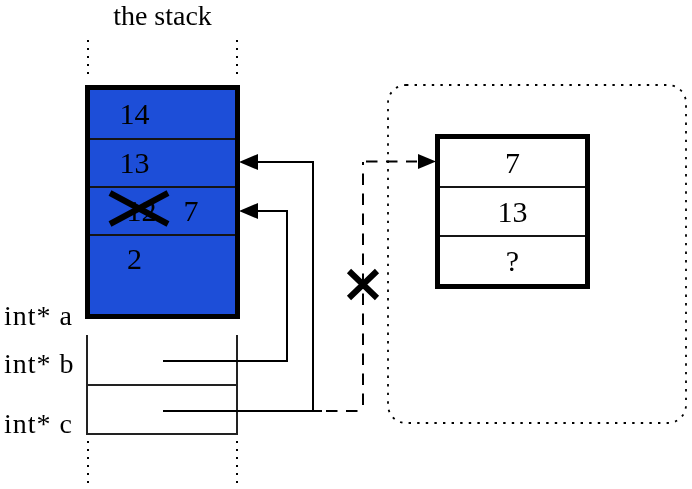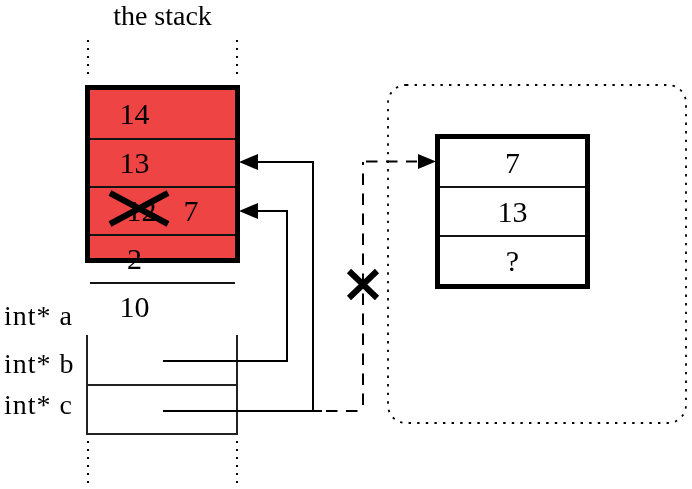--- a/index.html
+++ b/index.html
@@ -8,22 +8,22 @@
     font-family:"Liberation Serif", serif; color:#000; overflow:hidden;
   }
   .title {
     position:absolute; top:1px; font-size:28px; line-height:30px;
     text-align:center; white-space:nowrap;
   }
   .title-stack { left:85px; width:155px; }
   .title-heap  { left:435px; width:155px; }
 
   .stack-box {
-    position:absolute; left:85px; top:85px; width:155px; height:178px;
-    border:5px solid #000; box-sizing:border-box; background:#ef4444;
+    position:absolute; left:85px; top:85px; width:155px; height:234px;
+    border:5px solid #000; box-sizing:border-box; background:#1d4ed8;
   }
   .stack-box .cell {
     height:48px; box-sizing:border-box; display:flex; align-items:center;
     justify-content:center; font-size:30px; line-height:30px; padding-right:56px;
   }
   .stack-box .cell + .cell { border-top:2px solid #151515; }
   .stack-box .cell.crossed-row { padding-right:0; gap:27px; }
 
   .sub-rows {
     position:absolute; left:86px; top:335px; width:152px; height:100px;
@@ -32,21 +32,21 @@
   }
   .sub-rows .srow { height:49px; box-sizing:border-box; }
   .sub-rows .srow + .srow { border-top:2px solid #222; }
 
   .var-label {
     position:absolute; left:4px; font-size:28px; line-height:28px;
     white-space:pre; letter-spacing:1px;
   }
   .var-a { top:302px; }
   .var-b { top:350px; }
-  .var-c { top:391px;font-family:Liberation Serif, serif; }
+  .var-c { top:410px;font-family:Liberation Serif, serif; }
 
   .heap-box {
     position:absolute; left:435px; top:134px; width:155px; height:155px;
     border:5px solid #000; box-sizing:border-box; display:flex;
     flex-direction:column; background:#fff;
   }
   .heap-box .cell {
     flex:1; display:flex; align-items:center; justify-content:center;
     font-size:30px; box-sizing:border-box;
   }
@@ -67,23 +67,20 @@
     </div>
     <div class="cell">
       <span>13</span>
     </div>
     <div class="cell crossed-row">
       <span>12</span>
       <span>7</span>
     </div>
     <div class="cell">
       <span>2</span>
-    </div>
-    <div class="cell">
-      <span>10</span>
     </div>
   </div>
 
   <div class="sub-rows">
     <div class="srow"></div>
     <div class="srow"></div>
   </div>
 
   <div class="var-label var-b">int* b</div>
   <div class="var-label var-a">int* a</div>

